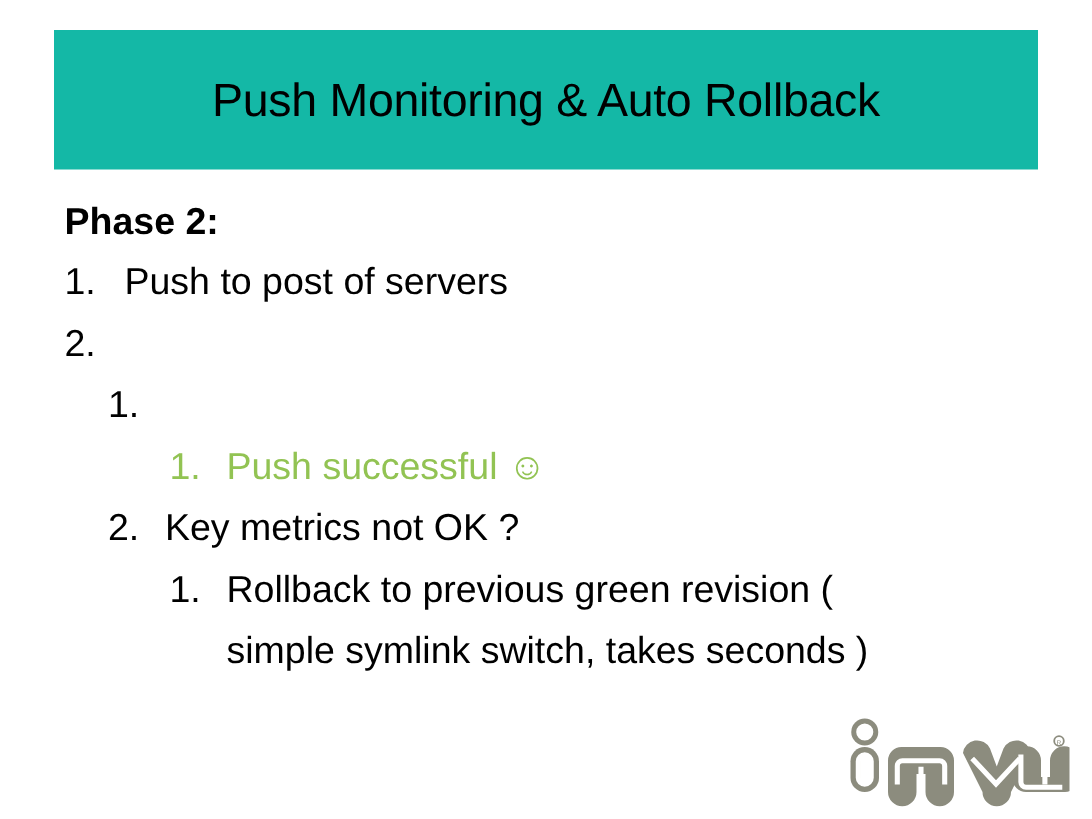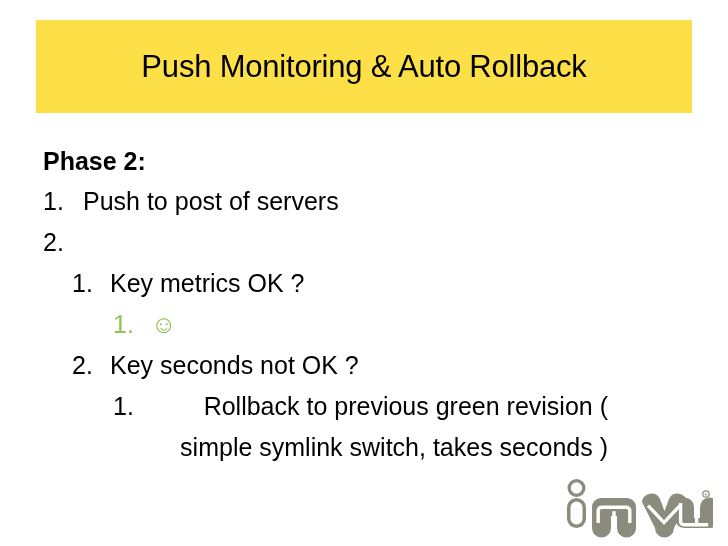--- a/index.html
+++ b/index.html
@@ -23,21 +23,21 @@
     background: #ffffff;
   }
 
   
   #title-bar {
     position: absolute;
     left: 36px;
     top: 20px;
     width: 656px;
     height: 93px;
-    background: #fde047;
+    background: #14b8a6;
     display: flex;
     flex-direction: column;
     align-items: center;
     justify-content: center;
     box-sizing: border-box;
   }
   .title-line {
     color: #000000;
     font-size: 31px;
     line-height: 40px;
@@ -45,21 +45,20 @@
     letter-spacing: -0.2px;
     white-space: nowrap;
   }
 
   
   #body-content {
     position: absolute;
     left: 0;
     top: 128px;
     width: 608px;
-    margin-top: 13px;
   }
 
   .bullet-row {
     display: flex;
     align-items: flex-start;
     color: #000000;
     font-size: 25px;
     line-height: 41px;
     white-space: pre;
   }
@@ -99,21 +98,20 @@
 
   .smiley {
     font-size: 25px;
     line-height: 41px;
     color: #92c353;
   }
 
   .wrap-text {
     white-space: normal;
     max-width: 520px;
-    text-align: right;
   }
 
   
   #imvu-logo {
     position: absolute;
     left: 563px;
     top: 478px;
     width: 150px;
     height: 62px;
   }
@@ -135,31 +133,31 @@
       <span class="marker">1.</span>
       <span class="btext">Push to post of servers</span>
     </div>
 
     <div class="bullet-row lvl1">
       <span class="marker">2.</span>
     </div>
 
     <div class="bullet-row lvl2">
       <span class="marker">1.</span>
-      <span class="btext">Key metrics OK ?</span>
     </div>
 
     <div class="bullet-row lvl3 green">
       <span class="marker">1.</span>
+      <span class="btext">Push successful </span>
       <span class="smiley">☺</span>
     </div>
 
     <div class="bullet-row lvl2">
       <span class="marker">2.</span>
-      <span class="btext">Key seconds not OK ?</span>
+      <span class="btext">Key metrics not OK ?</span>
     </div>
 
     <div class="bullet-row lvl3">
       <span class="marker">1.</span>
       <span class="btext wrap-text">Rollback to previous green revision ( simple symlink switch, takes seconds )</span>
     </div>
 
   </div>
 
   <div id="imvu-logo">

